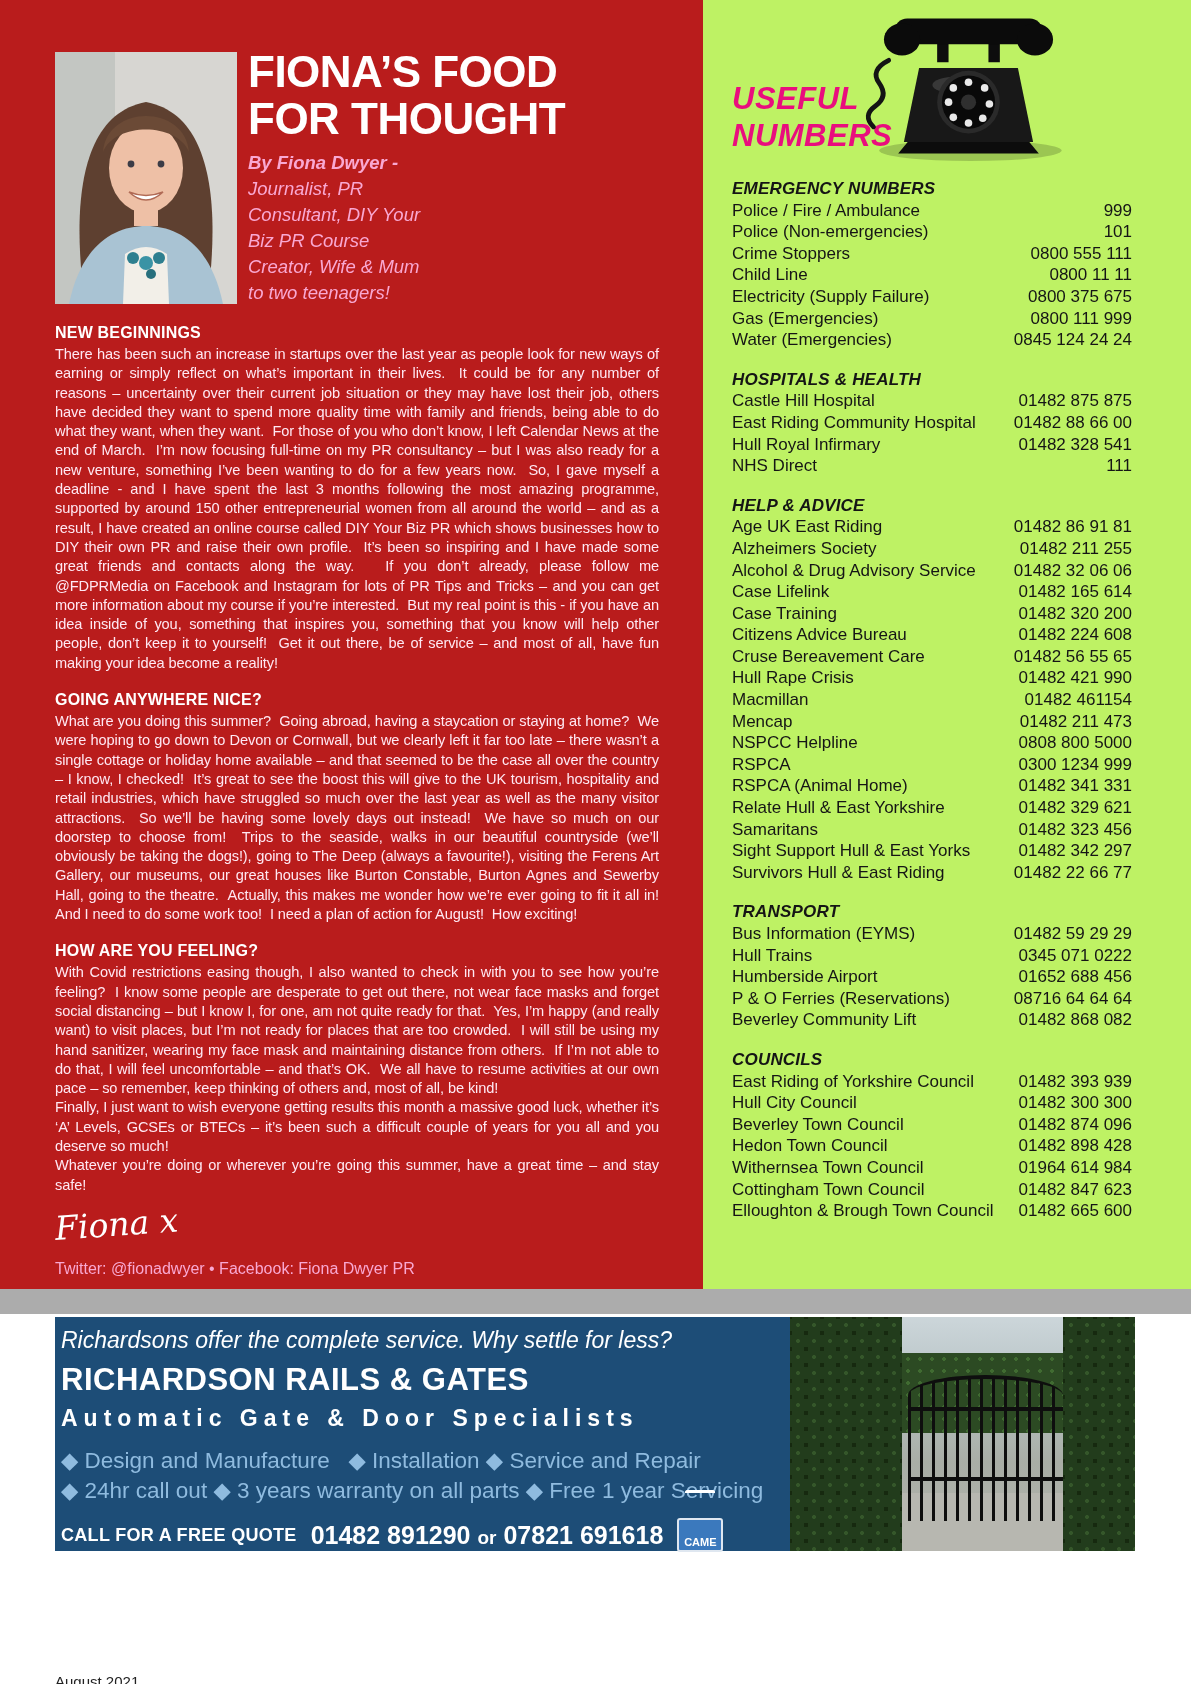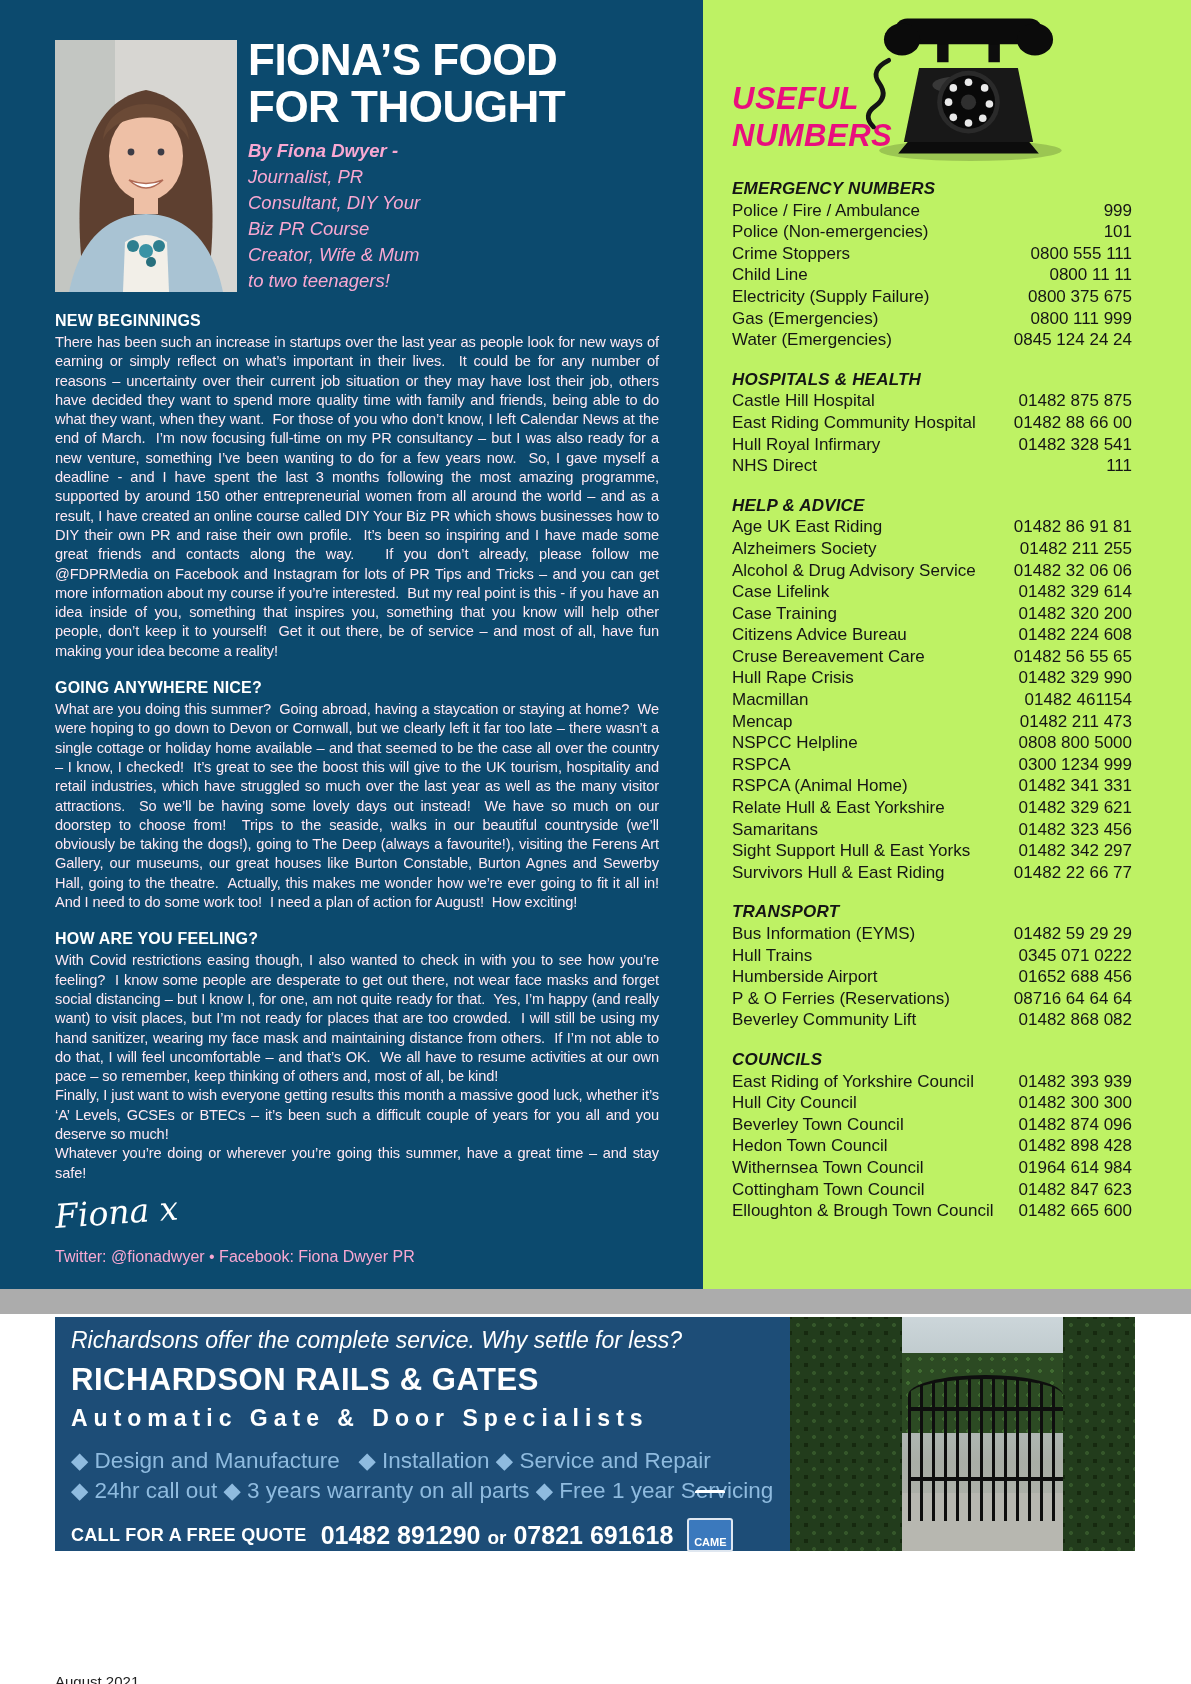--- a/index.html
+++ b/index.html
@@ -3,21 +3,21 @@
 <meta charset="utf-8">
 <style>
   html,body{margin:0;padding:0;}
   body{
     width:1191px;height:1684px;position:relative;overflow:hidden;
     background:#ffffff;font-family:"Liberation Sans",sans-serif;
   }
   
   .pink-panel{
     position:absolute;left:0;top:0;width:703px;height:1290px;
-    background:#0c4a6e;box-sizing:border-box;padding:36px 44px 0 55px;
+    background:#b91c1c;box-sizing:border-box;padding:48px 44px 0 55px;
   }
   .portrait{float:left;width:182px;height:252px;margin:4px 11px 10px 0;display:block;}
   .art-title{font-size:44px;line-height:47px;font-weight:800;color:#ffffff;letter-spacing:-0.5px;}
   .byline{margin-top:8px;font-style:italic;font-size:18.5px;line-height:26px;color:#f9a8d2;max-width:382px;}
   .byline .b{font-weight:700;}
   .sec-heading{margin-top:18px;margin-bottom:3px;font-size:16px;font-weight:800;color:#ffffff;letter-spacing:0.2px;}
   .body-para{font-size:14.6px;line-height:19.3px;color:#ffe8f3;text-align:justify;white-space:pre-wrap;letter-spacing:-0.1px;}
   .signature{margin-top:14px;font-family:"DejaVu Serif",serif;font-style:italic;font-size:33px;color:#ffffff;transform:rotate(-4deg);transform-origin:left center;width:140px;}
   .social{margin-top:12px;font-size:16px;color:#f9a8d2;}
   
@@ -27,21 +27,21 @@
   }
   .phone-art{position:absolute;left:142px;top:2px;width:228px;height:168px;}
   .dir-title{font-size:31px;line-height:37px;font-weight:800;font-style:italic;color:#e90e7e;letter-spacing:0.5px;margin-bottom:24px;}
   .dir-section{margin-bottom:18px;}
   .dir-header{font-size:17px;font-weight:700;font-style:italic;color:#151515;line-height:21.6px;letter-spacing:0.2px;}
   .dir-row{display:flex;justify-content:space-between;font-size:17px;line-height:21.6px;color:#151515;}
   .dir-name{white-space:nowrap;}
   .dir-num{text-align:right;white-space:nowrap;}
   
   .gray-strip{position:absolute;left:0;top:1289px;width:1191px;height:25px;background:#acacac;}
-  .ad{position:absolute;left:55px;top:1317px;width:1080px;height:234px;background:#1d4d77;box-sizing:border-box;padding:10px 0 0 16px;}
+  .ad{position:absolute;left:55px;top:1317px;width:1080px;height:234px;background:#1d4d77;box-sizing:border-box;padding:10px 0 0 6px;}
   .ad-text{width:716px;}
   .ad-tagline{font-style:italic;font-size:23px;color:#ffffff;}
   .ad-title{font-size:31px;line-height:44px;font-weight:800;color:#ffffff;letter-spacing:0.5px;margin-top:4px;}
   .ad-subtitle{font-size:23px;font-weight:700;color:#ffffff;letter-spacing:6px;margin-top:3px;white-space:nowrap;}
   .ad-features{color:#8fbbdf;font-size:22.5px;line-height:30px;margin-top:14px;white-space:pre-wrap;}
   .ad-cta-row{display:flex;align-items:center;gap:14px;margin-top:12px;}
   .ad-cta{font-size:18px;font-weight:800;color:#ffffff;letter-spacing:0.3px;white-space:nowrap;}
   .ad-phones{font-size:25px;font-weight:700;color:#ffffff;white-space:nowrap;}
   .ad-phones .or{font-size:19px;font-weight:700;}
   .came{width:46px;height:34px;background:#3b79bd;border:2px solid #dfe7f0;border-radius:3px;color:#fff;
@@ -205,37 +205,37 @@
         <div class="dir-row">
           <span class="dir-name">Alzheimers Society</span>
           <span class="dir-num">01482 211 255</span>
         </div>
         <div class="dir-row">
           <span class="dir-name">Alcohol &amp; Drug Advisory Service</span>
           <span class="dir-num">01482 32 06 06</span>
         </div>
         <div class="dir-row">
           <span class="dir-name">Case Lifelink</span>
-          <span class="dir-num">01482 329 614</span>
+          <span class="dir-num">01482 165 614</span>
         </div>
         <div class="dir-row">
           <span class="dir-name">Case Training</span>
           <span class="dir-num">01482 320 200</span>
         </div>
         <div class="dir-row">
           <span class="dir-name">Citizens Advice Bureau</span>
           <span class="dir-num">01482 224 608</span>
         </div>
         <div class="dir-row">
           <span class="dir-name">Cruse Bereavement Care</span>
           <span class="dir-num">01482 56 55 65</span>
         </div>
         <div class="dir-row">
           <span class="dir-name">Hull Rape Crisis</span>
-          <span class="dir-num">01482 329 990</span>
+          <span class="dir-num">01482 421 990</span>
         </div>
         <div class="dir-row">
           <span class="dir-name">Macmillan</span>
           <span class="dir-num">01482 461154</span>
         </div>
         <div class="dir-row">
           <span class="dir-name">Mencap</span>
           <span class="dir-num">01482 211 473</span>
         </div>
         <div class="dir-row">

